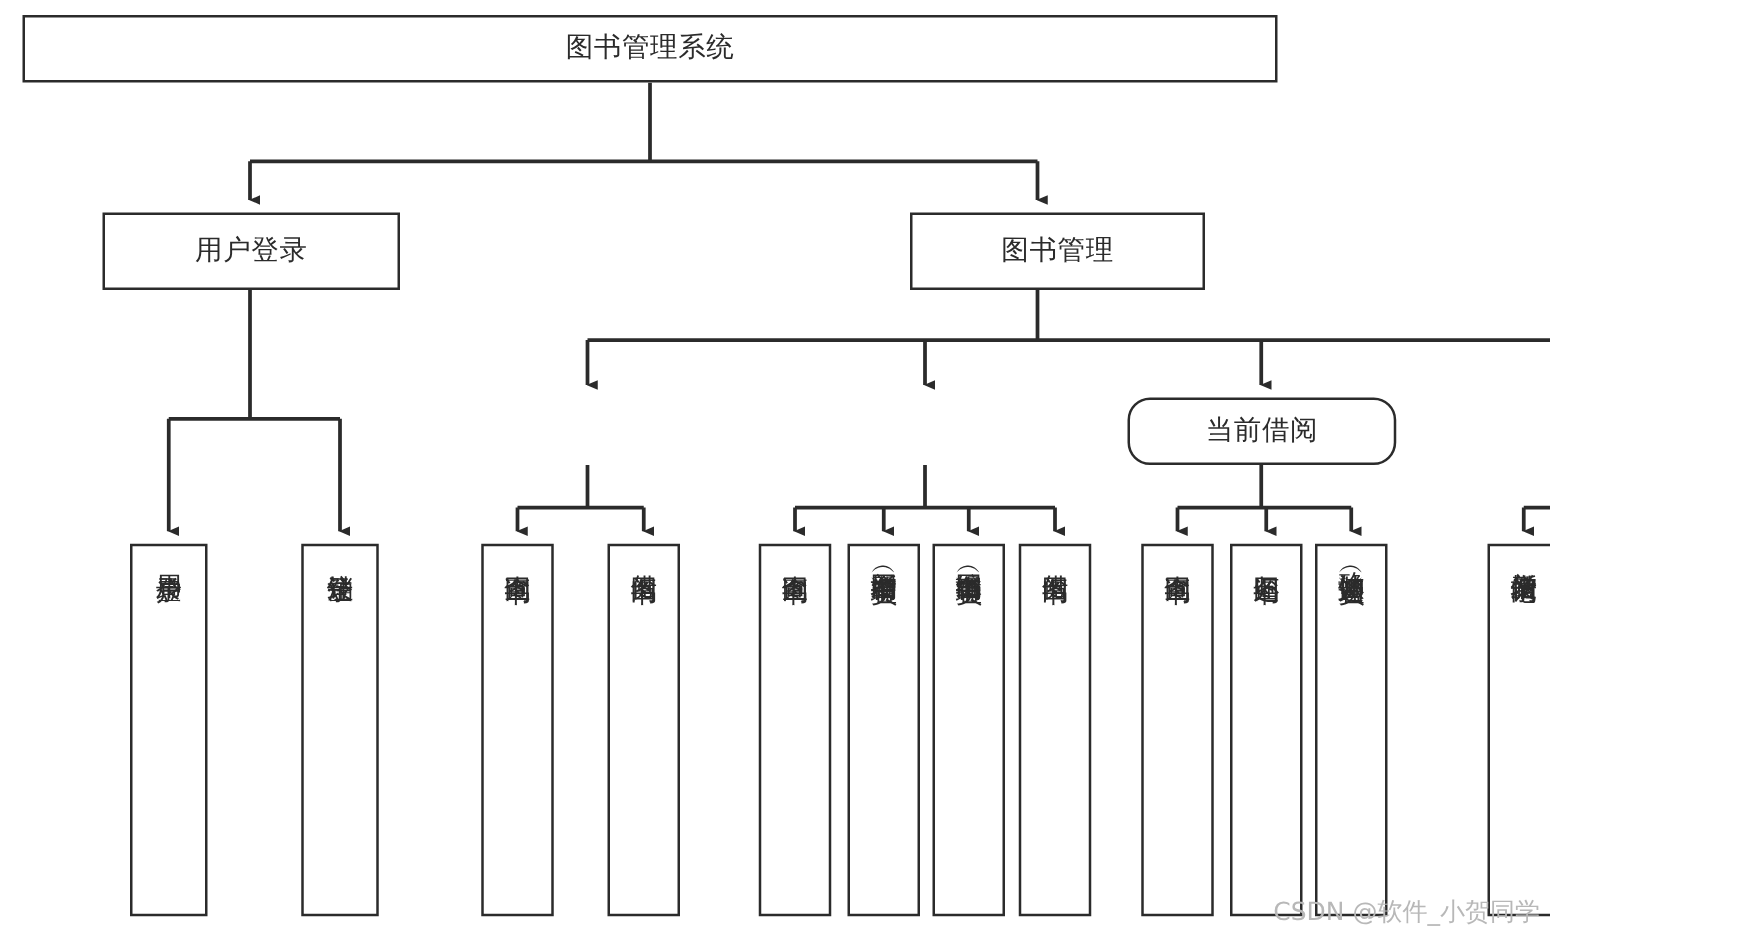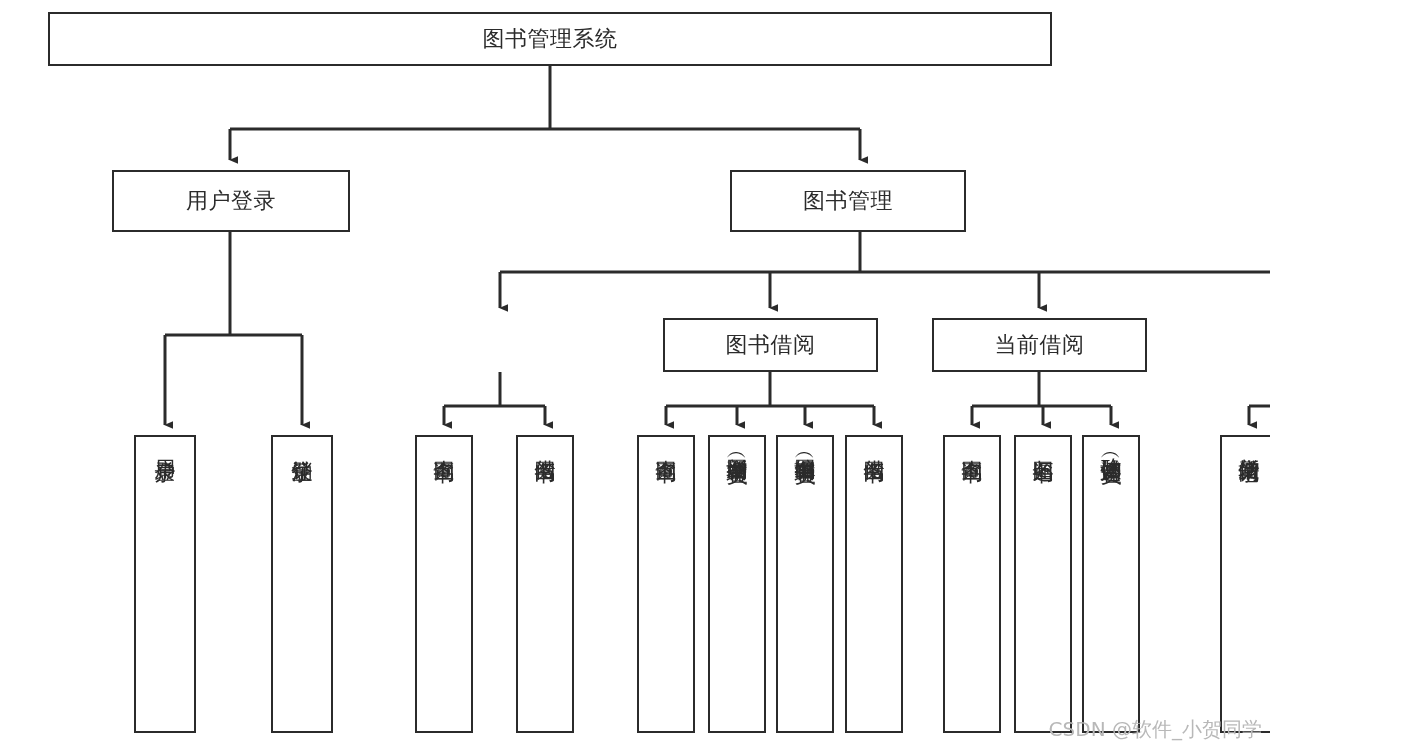--- a/index.html
+++ b/index.html
@@ -10,21 +10,20 @@
   }
   body {
     font-family: "DejaVu Sans", "Liberation Sans", sans-serif;
   }
   #diagram-root {
     position: relative;
     width: 1240px;
     height: 747px;
     background: #ffffff;
     overflow: hidden;
-    margin-left: 30px;
   }
   svg.diagram-canvas {
     position: absolute;
     left: 0;
     top: 0;
     width: 1405px;
     height: 747px;
   }
   .node-box {
     position: absolute;
@@ -129,28 +128,25 @@
     </g>
   </svg>
 
   <div class="node-box" style="left: 18px; top: 12px; width: 1004px; height: 54px;">
     <span class="node-label-h">图书管理系统</span>
   </div>
 
   <div class="node-box" style="left: 82px; top: 170px; width: 238px; height: 62px;">
     <span class="node-label-h">用户登录</span>
   </div>
-  <div class="node-box" style="left: 700px; top: 170px; width: 236px; height: 62px;">
+  <div class="node-box" style="left: 728px; top: 170px; width: 236px; height: 62px;">
     <span class="node-label-h">图书管理</span>
   </div>
 
-  <div class="node-box" style="left: 633px; top: 318px; width: 215px; height: 54px;">
-    <span class="node-label-h">图书借阅</span>
-  </div>
-  <div class="node-box" style="left: 902px; top: 318px; width: 215px; height: 54px;">
+  <div class="node-box" style="left: 902px; top: 318px; width: 215px; height: 54px; border-radius: 18px;">
     <span class="node-label-h">当前借阅</span>
   </div>
 
   <div class="node-box leaf-box" style="left: 104px; top: 435px; width: 62px; height: 298px;">
     <span class="node-label-v">用户登录</span>
   </div>
   <div class="node-box leaf-box" style="left: 241px; top: 435px; width: 62px; height: 298px;">
     <span class="node-label-v">注销登录</span>
   </div>
   <div class="node-box leaf-box" style="left: 385px; top: 435px; width: 58px; height: 298px;">

